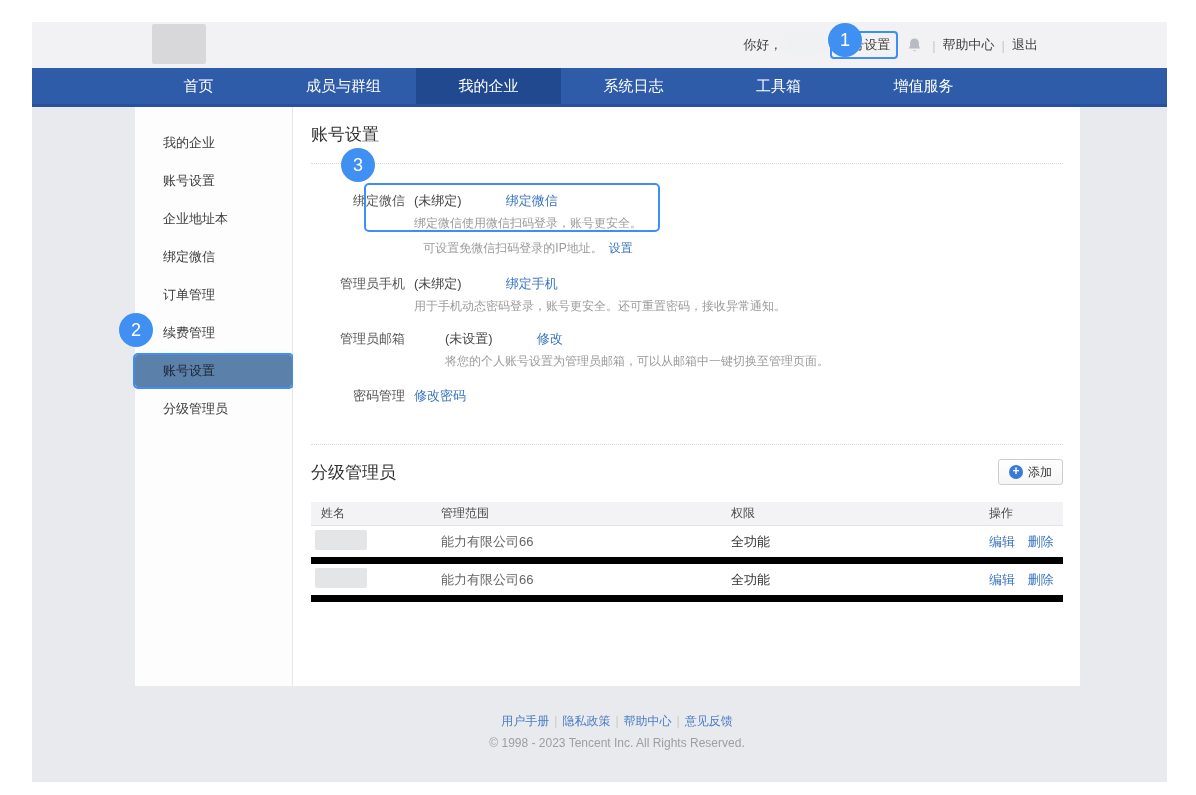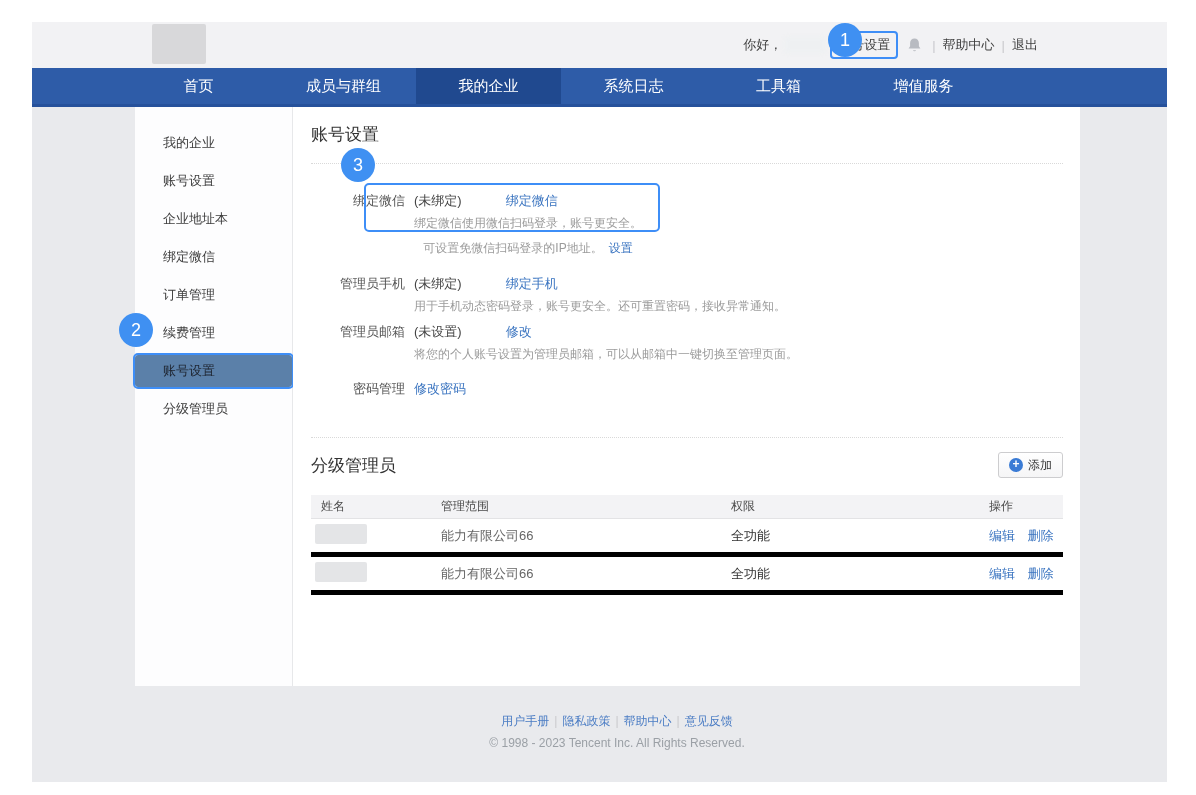--- a/index.html
+++ b/index.html
@@ -38,32 +38,32 @@
   .setting-row { display:flex; }
   .s-label { width:94px; flex:none; text-align:right; font-size:13px; color:#555; line-height:21px; }
   .s-body { margin-left:9px; font-size:13px; color:#444;text-align:center; }
   .s-line { line-height:21px; display:flex; align-items:center; }
   .s-status { margin-right:44px; }
   .link { color:#3a74c0; cursor:pointer; text-decoration:none; }
   .desc { font-size:12px; color:#9b9b9b; line-height:20px; margin-top:2px; }
   .desc .link { font-size:12px; margin-left:6px; }
   .row-1 { margin-top:26px; }
   .row-2 { margin-top:15px; }
-  .row-3 { margin-top:5px; }
+  .row-3 { margin-top:12px;gap:31px; }
   .row-4 { margin-top:14px; }
   .divider-2 { border-top:1px dotted #d9d9d9; margin-top:38px; }
 
   .sec2-head { margin-top:12px; height:30px; display:flex; align-items:center; justify-content:space-between; }
   .h2 { font-size:17px; font-weight:500; color:#333; }
   .add-btn { height:26px; padding:0 10px; display:inline-flex; align-items:center; gap:5px; background:linear-gradient(#ffffff,#f5f5f6); border:1px solid #cdcdcf; border-radius:3px; font-size:12px; color:#333; cursor:pointer; }
   .plus-ic { width:14px; height:14px; border-radius:50%; background:#3a7bd5; color:#fff; font-size:12px; line-height:13px; text-align:center; font-weight:bold; }
 
   .tbl { margin-top:15px; }
   .tbl-header { display:flex; height:24px; align-items:center; background:#f3f3f5; border-bottom:1px solid #e3e3e5; font-size:12px; color:#4a4a4a; }
-  .tbl-row { display:flex; height:38px; align-items:center; border-bottom:5px solid #000000; font-size:13px; }
+  .tbl-row { display:flex; height:38px; align-items:center; border-bottom:7px solid #000000; font-size:13px; }
   .c1 { width:130px; flex:none; padding-left:10px; }
   .c2 { width:290px; flex:none; }
   .c3 { width:258px; flex:none; }
   .c4 { flex:1; }
   .name-block { width:52px; height:20px; background:#e4e5e7; border-radius:2px; margin-left:-6px; }
   .cell-scope { color:#666; }
   .cell-perm { color:#333; }
   .c4 .link { margin-right:9px; font-size:13px; }
 
   

